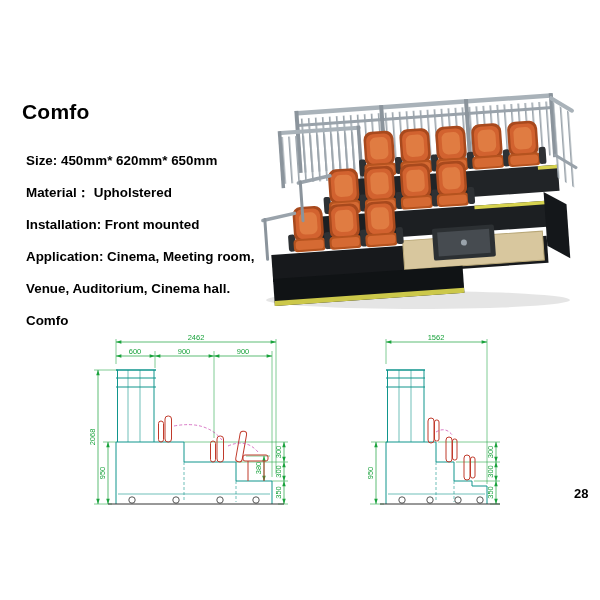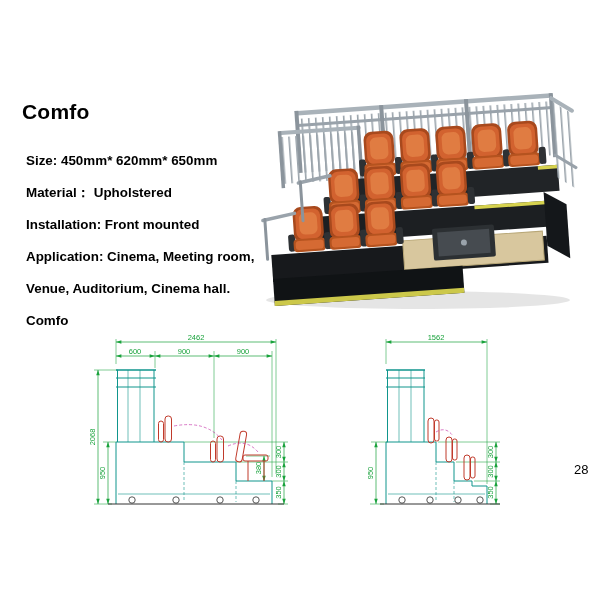--- a/index.html
+++ b/index.html
@@ -4,21 +4,21 @@
 <style>
   html,body{margin:0;padding:0;background:#e8e8e8}
   .page{position:relative;width:600px;height:600px;background:#ffffff;margin:0 auto;
         font-family:"Liberation Sans",sans-serif;color:#000;overflow:hidden}
   .title{position:absolute;left:22px;top:100px;margin:0;font-size:21px;font-weight:bold;letter-spacing:.2px}
   .specs{position:absolute;left:22px;top:143px;width:235px}
   .specs p{margin:4px;font-size:13.4px;font-weight:bold;line-height:28px;white-space:nowrap}
   .photo{position:absolute;left:248px;top:72px}
   .drawL{position:absolute;left:88px;top:334px}
   .drawR{position:absolute;left:366px;top:334px}
-  .pageno{position:absolute;left:574px;top:462px;font-size:13px;font-weight:normal}
+  .pageno{position:absolute;left:574px;top:486px;font-size:13px;font-weight:bold}
   svg text{font-family:"Liberation Sans",sans-serif}
 </style>
 </head>
 <body>
 
 <div class="page">
 
   <h1 class="title">Comfo</h1>
 
   <div class="specs">

